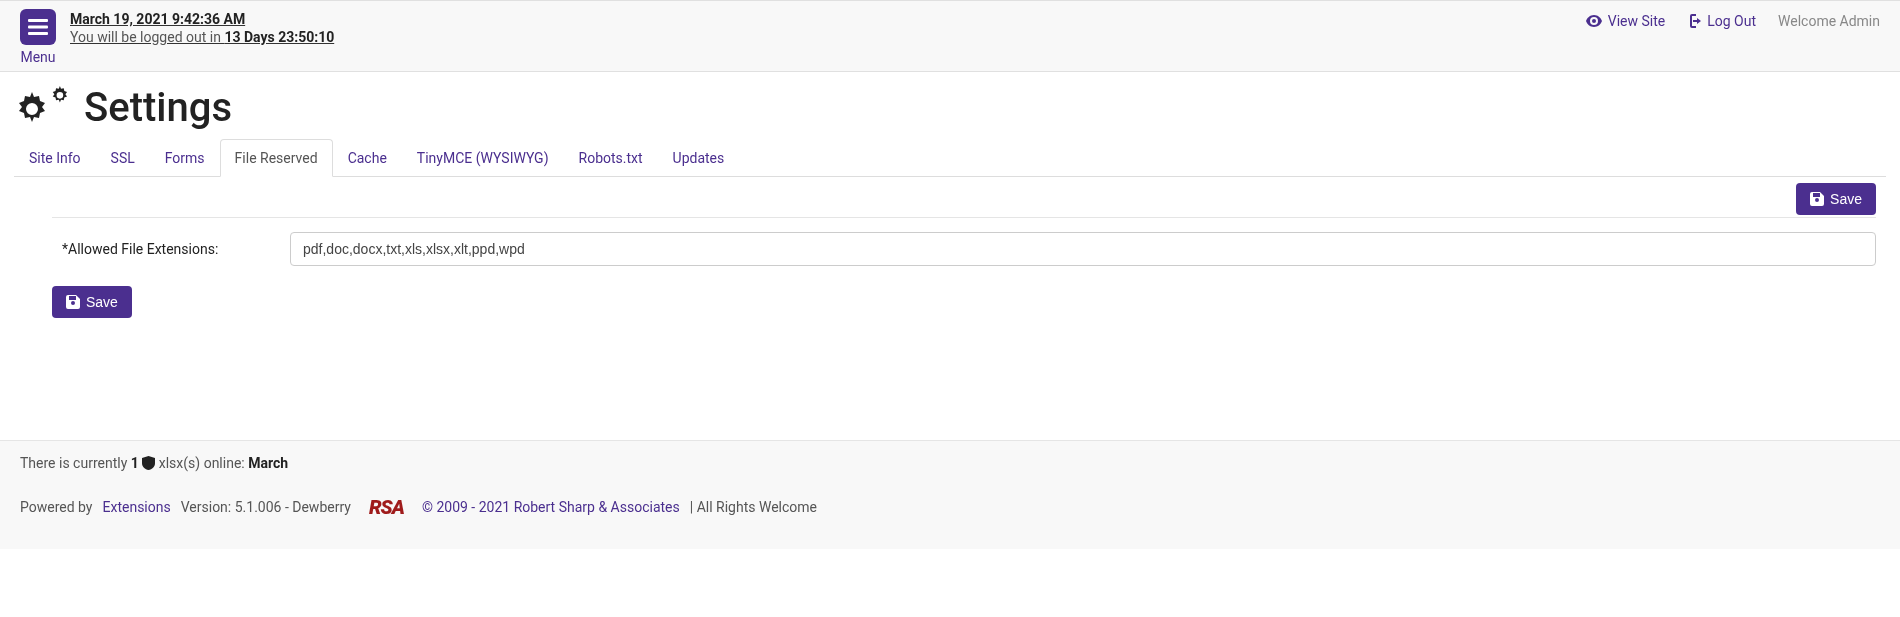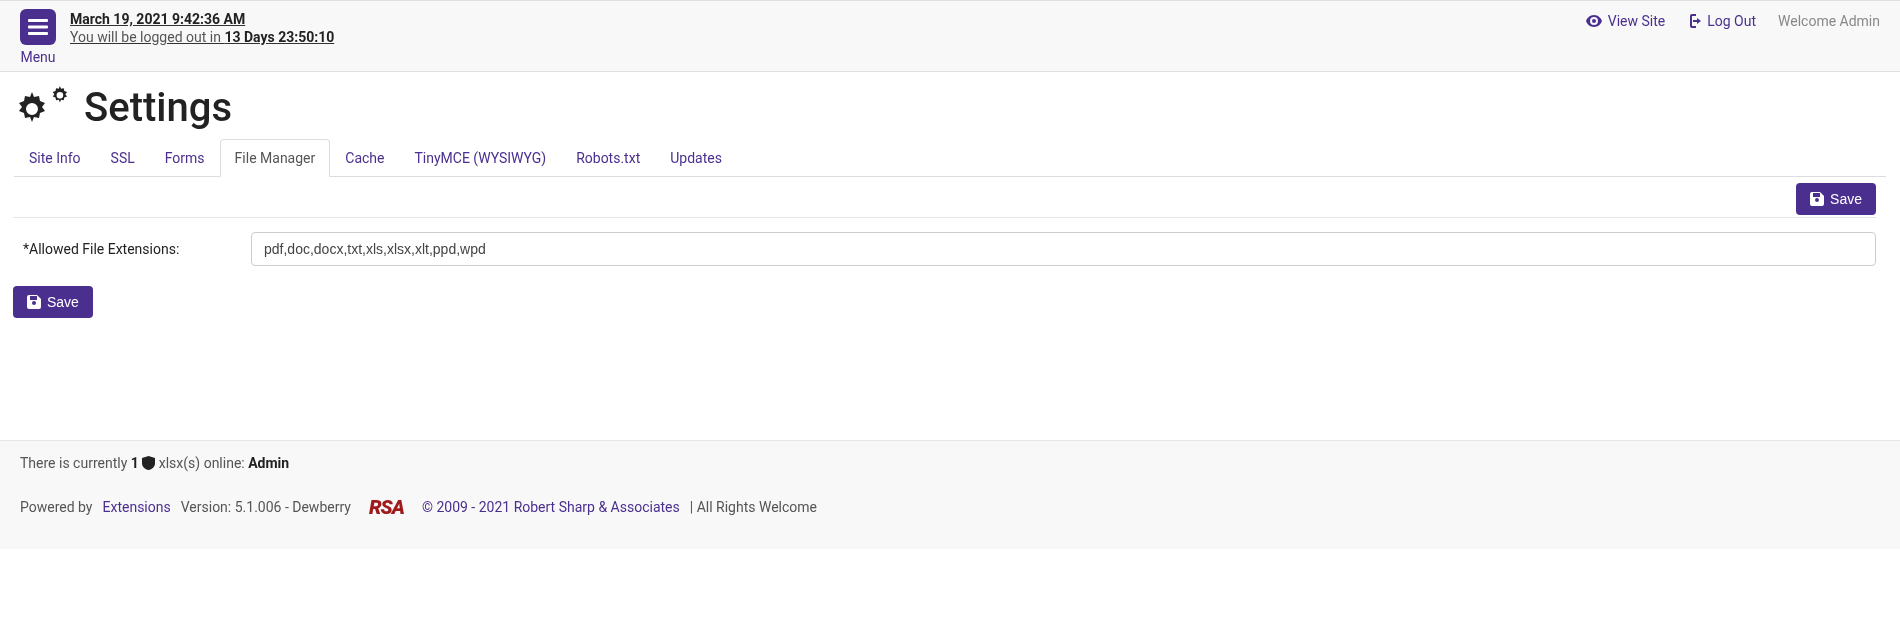--- a/index.html
+++ b/index.html
@@ -16,21 +16,21 @@
 .logout-msg .bold { font-weight: 700; color: #222; }
 .top-right { display: flex; align-items: center; gap: 22px; padding-top: 4px; }
 .top-link { color: #4b2f8f; display: flex; align-items: center; gap: 6px; cursor: pointer; font-size: 14px; }
 .welcome { color: #888; font-size: 14px; }
 .page-header { display: flex; align-items: center; padding: 12px 14px 8px 14px; }
 .page-header svg { margin-right: 14px; }
 .page-title { font-size: 40px; font-weight: 500; color: #222; }
 .tabs { display: flex; border-bottom: 1px solid #ddd; margin: 0 14px; }
 .tab { padding: 10px 14px; color: #4b2f8f; cursor: pointer; font-size: 14px; border: 1px solid transparent; border-bottom: none; margin-bottom: -1px; }
 .tab.active { color: #555; border: 1px solid #ddd; border-bottom: 1px solid #fff; border-radius: 4px 4px 0 0; background: #fff; }
-.content-area { padding: 12px 24px 12px 13px; position: relative; }
+.content-area { padding: 12px 24px 12px 52px; position: relative; }
 .save-top { position: absolute; right: 24px; top: 6px; }
 .save-btn { background: #4b2f8f; color: #fff; border: none; padding: 8px 14px; border-radius: 4px; font-size: 14px; display: inline-flex; align-items: center; gap: 6px; cursor: pointer; }
 .hr { border: none; border-top: 1px solid #e5e5e5; margin: 28px 0 14px 0; }
 .form-row { display: flex; align-items: center; gap: 18px; margin-bottom: 20px; }
 .form-label { font-weight: 400; color: #222; font-size: 14px; min-width: 220px; padding-left: 10px; }
 .text-input { flex: 1; padding: 8px 12px; border: 1px solid #ccc; border-radius: 4px; font-size: 14px; color: #444; }
 .footer { background: #f8f8f8; border-top: 1px solid #e5e5e5; padding: 14px 20px 30px 20px; margin-top: 110px; font-size: 14px; color: #555; }
 .footer-row1 { margin-bottom: 22px; }
 .footer-row1 .bold { font-weight: 700; color: #222; }
 .footer-row2 { display: flex; align-items: center; gap: 10px; flex-wrap: wrap; }
@@ -86,21 +86,21 @@
         <path d="M18 0l2 5 5-1 1 5 5 2-3 4 3 4-5 2-1 5-5-1-2 5-2-5-5 1-1-5-5-2 3-4-3-4 5-2 1-5 5 1 2-5zM18 11a6 6 0 100 12 6 6 0 000-12z"></path>
       </g>
   </svg>
   <h1 class="page-title">Settings</h1>
 </div>
 
 <div class="tabs" id="tabs-container">
     <div class="tab">Site Info</div>
     <div class="tab">SSL</div>
     <div class="tab">Forms</div>
-    <div class="tab active">File Manager</div>
+    <div class="tab active">File Reserved</div>
     <div class="tab">Cache</div>
     <div class="tab">TinyMCE (WYSIWYG)</div>
     <div class="tab">Robots.txt</div>
     <div class="tab">Updates</div>
   </div>
 
 <div class="content-area">
   <div class="save-top">
     <button class="save-btn">
       <svg width="14" height="14" viewBox="0 0 14 14" fill="#fff">
@@ -121,21 +121,21 @@
     <span>Save</span>
   </button>
 </div>
 
 <div class="footer">
   <div class="footer-row1">
     <span>There is currently </span><span class="bold">1</span>
     <span class="shield-icon"><svg width="13" height="14" viewBox="0 0 13 14" fill="#222">
           <path d="M6.5 0L13 2v5c0 4-3 6.5-6.5 7C3 13.5 0 11 0 7V2l6.5-2z"></path>
         </svg></span>
-    <span> xlsx(s) online: </span><span class="bold">Admin</span>
+    <span> xlsx(s) online: </span><span class="bold">March</span>
   </div>
   <div class="footer-row2">
     <span>Powered by </span>
     <a class="footer-link">Extensions</a>
     <span> Version: 5.1.006 - Dewberry</span>
     <span class="rsa-logo">RSA</span>
     <a class="footer-link">© 2009 - 2021 Robert Sharp &amp; Associates</a>
     <span> | All Rights Welcome</span>
   </div>
 </div>

